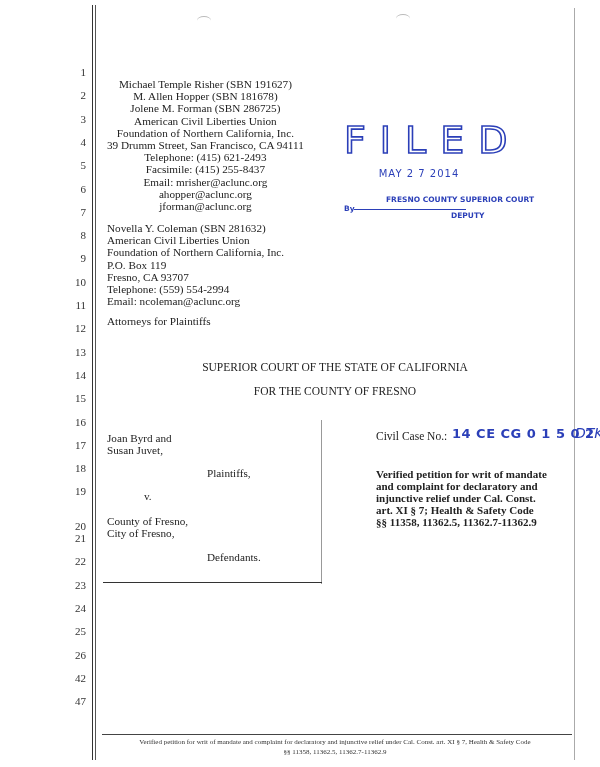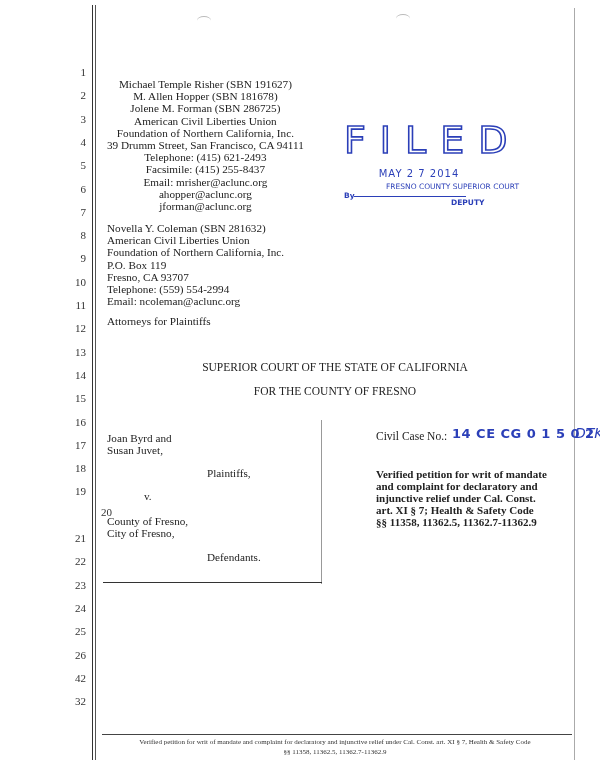--- a/index.html
+++ b/index.html
@@ -44,29 +44,29 @@
     <div class="abs lnum" style="top: 275.7px;">10</div>
     <div class="abs lnum" style="top: 299px;">11</div>
     <div class="abs lnum" style="top: 322.3px;">12</div>
     <div class="abs lnum" style="top: 345.6px;">13</div>
     <div class="abs lnum" style="top: 368.9px;">14</div>
     <div class="abs lnum" style="top: 392.2px;">15</div>
     <div class="abs lnum" style="top: 415.5px;">16</div>
     <div class="abs lnum" style="top: 438.8px;">17</div>
     <div class="abs lnum" style="top: 462.1px;">18</div>
     <div class="abs lnum" style="top: 485.4px;">19</div>
-    <div class="abs lnum" style="top: 506px; margin-left: 26px;">20</div>
+    <div class="abs lnum" style="top: 520px;">20</div>
     <div class="abs lnum" style="top: 532px;">21</div>
     <div class="abs lnum" style="top: 555.3px;">22</div>
     <div class="abs lnum" style="top: 578.6px;">23</div>
     <div class="abs lnum" style="top: 601.9px;">24</div>
     <div class="abs lnum" style="top: 625.2px;">25</div>
     <div class="abs lnum" style="top: 648.5px;">26</div>
     <div class="abs lnum" style="top: 671.8px;">42</div>
-    <div class="abs lnum" style="top: 695.1px;">32</div>
+    <div class="abs lnum" style="top: 695.1px;">47</div>
   </div>
 
 <div class="abs t" style="left:107px; top:78px;text-align:center;">
   <div>Michael Temple Risher (SBN 191627)</div>
   <div>M. Allen Hopper (SBN 181678)</div>
   <div>Jolene M. Forman (SBN 286725)</div>
   <div>American Civil Liberties Union</div>
   <div>Foundation of Northern California, Inc.</div>
   <div>39 Drumm Street, San Francisco, CA 94111</div>
   <div>Telephone: (415) 621-2493</div>
@@ -84,21 +84,21 @@
   <div>Fresno, CA 93707</div>
   <div>Telephone: (559) 554-2994</div>
   <div>Email: ncoleman@aclunc.org</div>
 </div>
 
 <div class="abs t" style="left:107px; top:315px;">Attorneys for Plaintiffs</div>
 
 <div class="abs stamp" style="left:344px; top:120px; width:150px;">
   <div class="filed" style="line-height:40px;text-align:center;">FILED</div>
   <div style="font-size:10px; text-align:center; margin-top:8px; letter-spacing:1px;">MAY 2 7 2014</div>
-  <div style="font-size:7.5px; font-weight:normal; margin-top:3px; white-space:nowrap;padding-left:42px;">FRESNO COUNTY SUPERIOR COURT</div>
+  <div style="font-size:7.5px; font-weight:bold; margin-top:16px; white-space:nowrap;padding-left:42px;">FRESNO COUNTY SUPERIOR COURT</div>
   <div style="position:relative; height:14px; font-size:7.5px; font-weight:bold;">
     <span>By</span>
     <span style="position:absolute; left:10px; top:5px; width:112px; height:1px; background:#2b3fb8;"></span>
     <span style="position:absolute; left:107px; top:7px;">DEPUTY</span>
   </div>
 </div>
 
 <div class="abs t center" style="left:96px; width:478px; top:361px; font-size:11.5px;">SUPERIOR COURT OF THE STATE OF CALIFORNIA</div>
 <div class="abs t center" style="left:96px; width:478px; top:385px; font-size:11.5px;">FOR THE COUNTY OF FRESNO</div>
 

